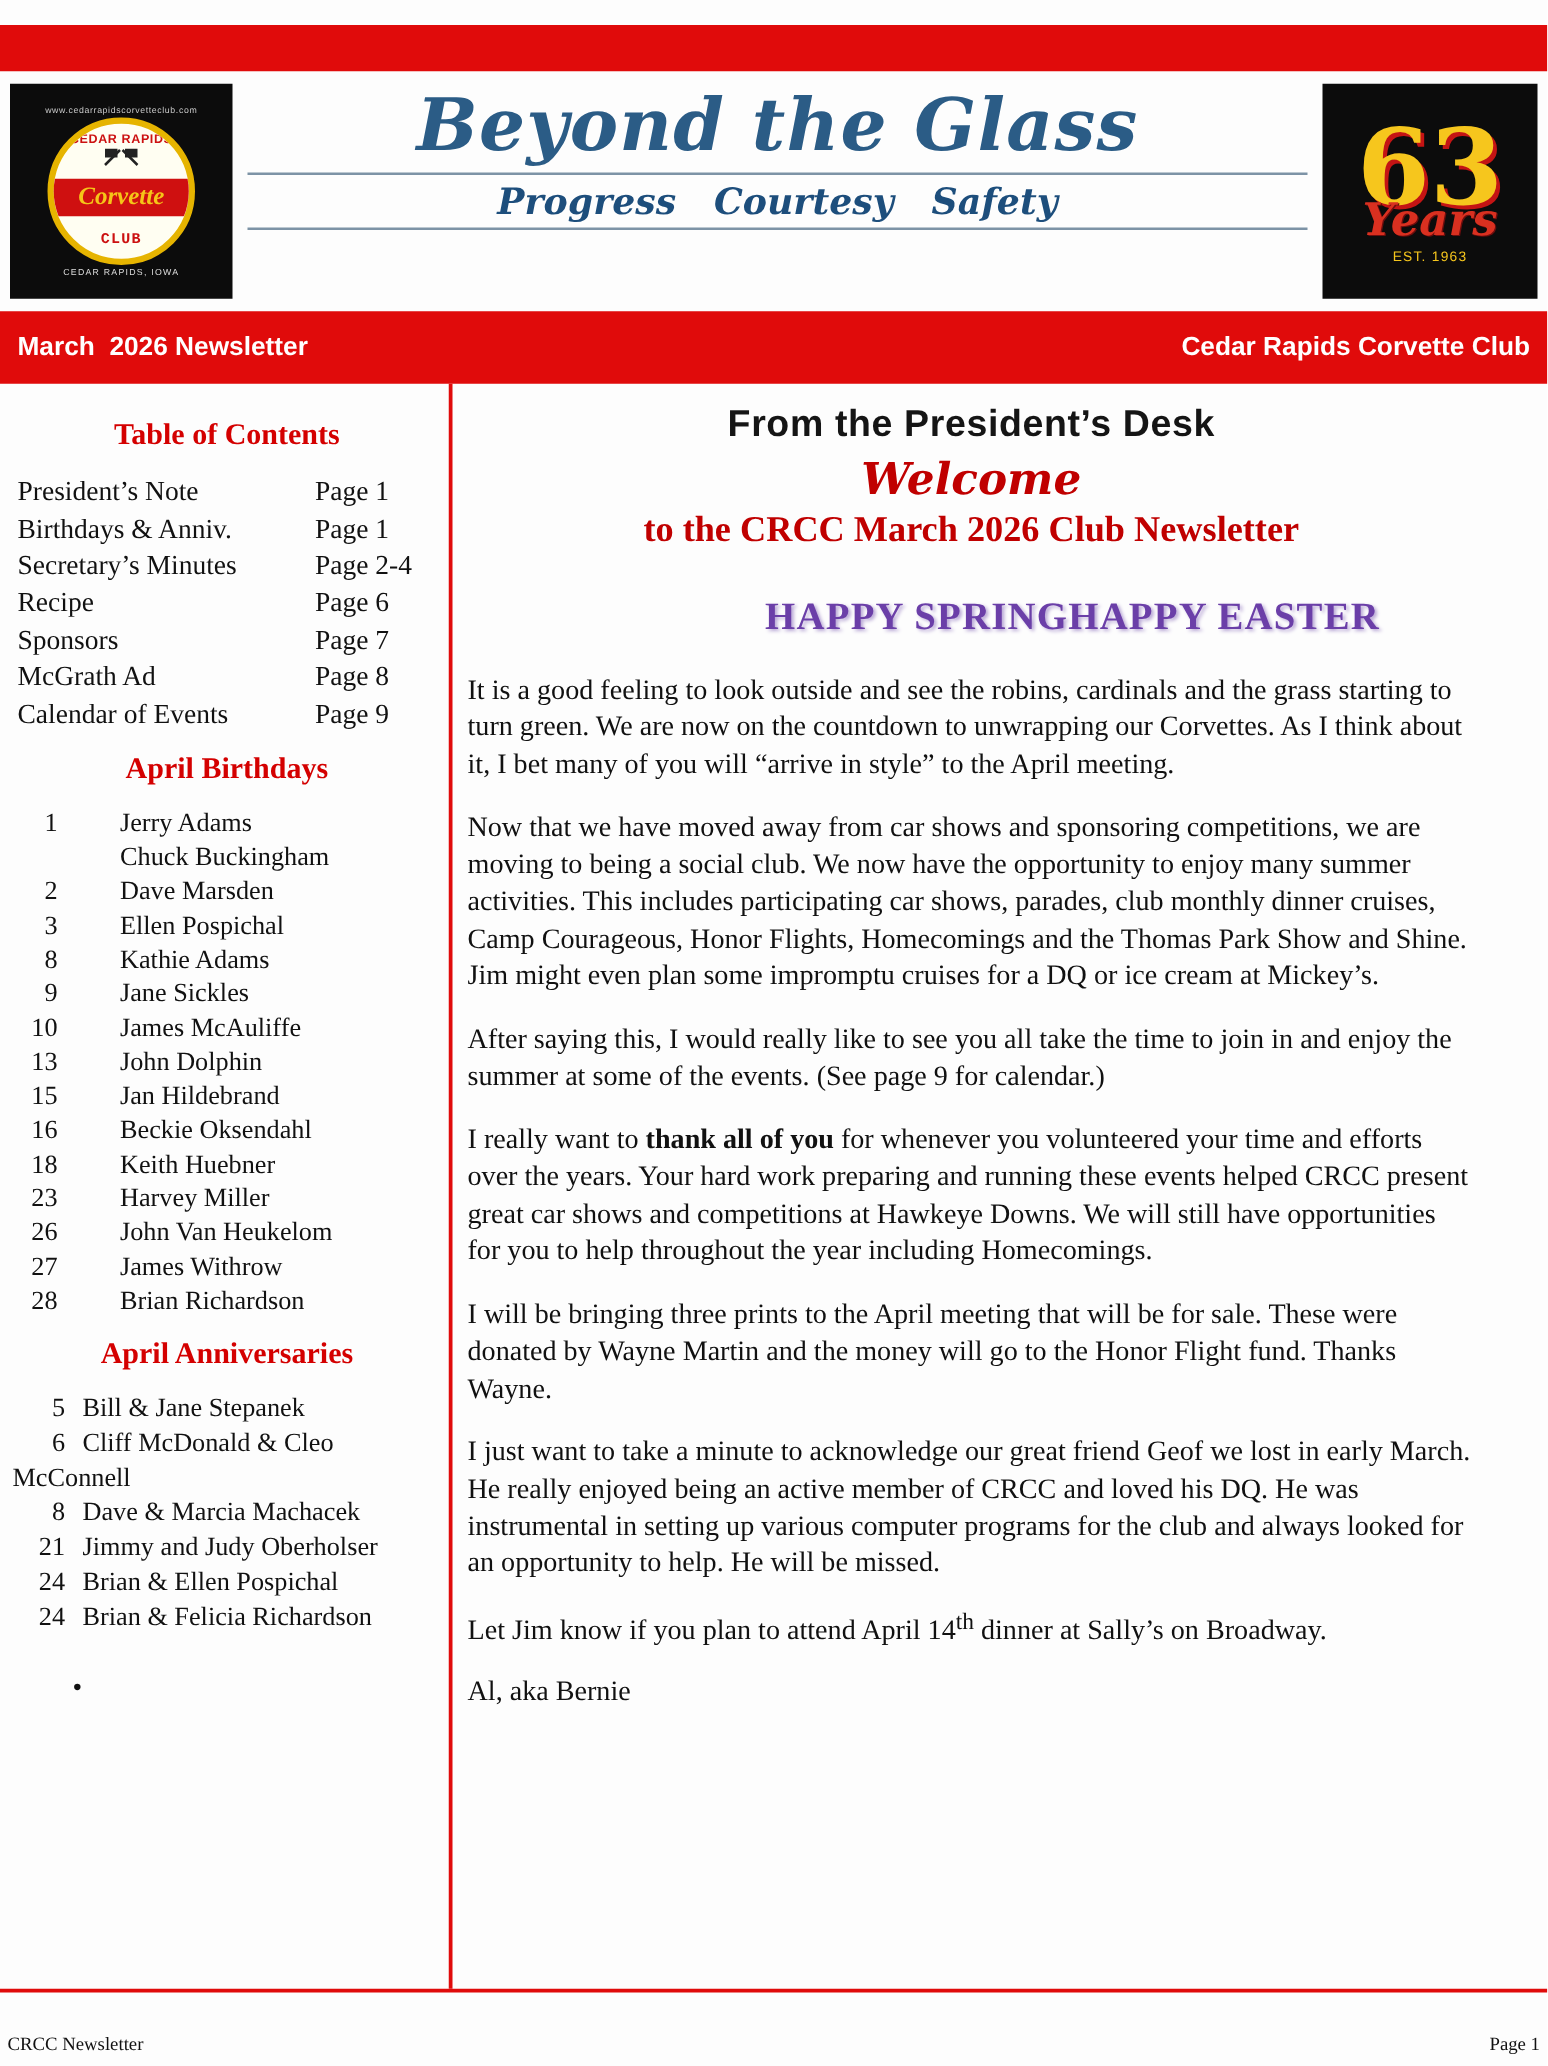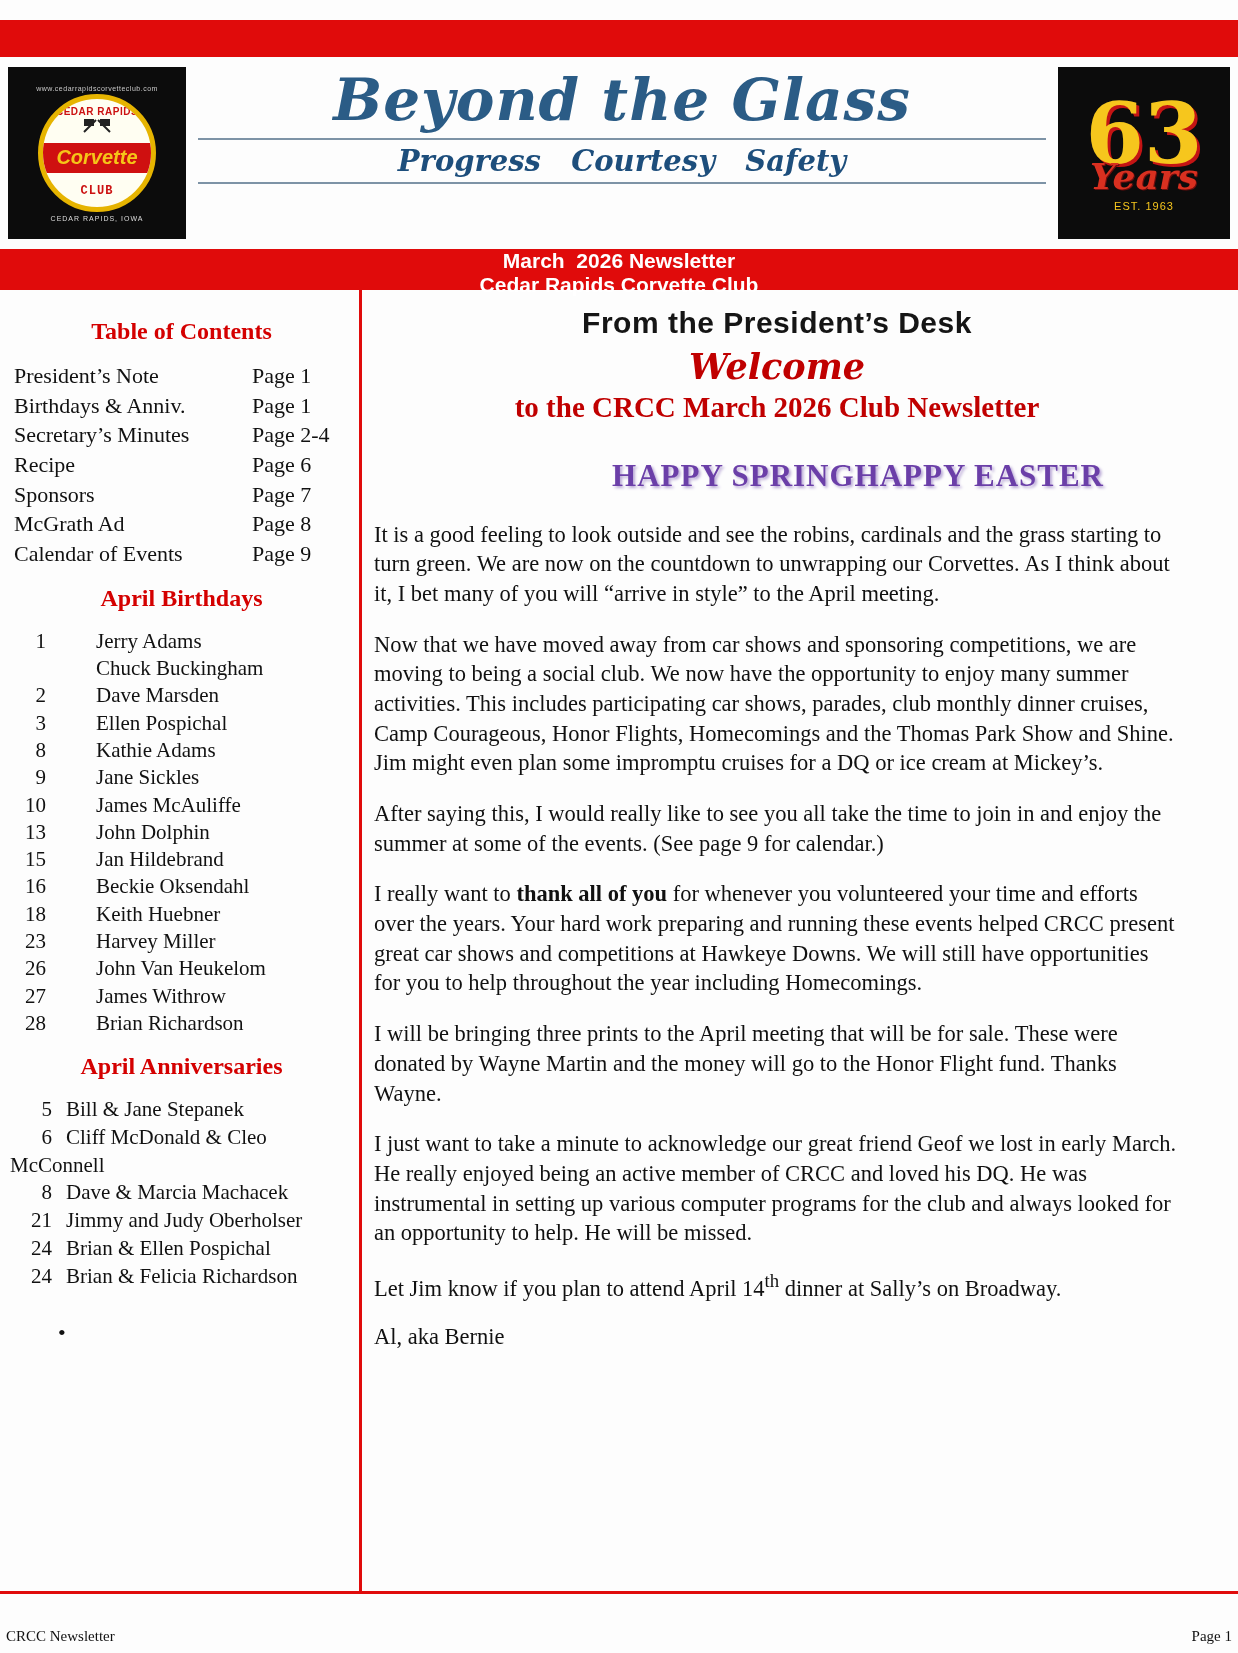--- a/index.html
+++ b/index.html
@@ -13,37 +13,37 @@
   .masthead { display:flex; align-items:flex-start; padding:10px 8px 4px 8px; height:192px; }
   .logo-box { background:#0c0c0c; height:172px; display:flex; flex-direction:column; align-items:center; justify-content:center; overflow:hidden; }
   .logo-box.left  { width:178px; padding:4px 2px; }
   .logo-box.right { width:172px; }
 
   .logo-url { font-size:7px; color:#c9c9c9; letter-spacing:0.5px; margin-bottom:2px; font-family:"Liberation Sans",sans-serif; }
   .logo-circle { position:relative; width:118px; height:118px; border-radius:50%; background:#fffef2; border:5px solid #e6b400; display:flex; flex-direction:column; align-items:center; overflow:hidden; }
   .logo-top { color:#cc1111; font-weight:bold; font-size:10px; margin-top:7px; font-family:"Liberation Sans",sans-serif; letter-spacing:0.5px; }
   .logo-flags { margin-top:1px; }
   .logo-band { position:absolute; top:44px; left:-6px; right:-6px; height:30px; background:#cf1010; display:flex; align-items:center; justify-content:center; }
-  .logo-band span { color:#f5c518; font-style:italic; font-weight:bold; font-size:20px; font-family:Liberation Sans, sans-serif; }
+  .logo-band span { color:#f5c518; font-style:italic; font-weight:bold; font-size:20px; font-family:Liberation Serif, serif; }
   .logo-club { position:absolute; bottom:9px; color:#cc1111; font-weight:bold; font-size:12px; font-family:Liberation Mono, monospace; letter-spacing:1px; }
   .logo-sub { font-size:7px; color:#ddd; margin-top:3px; letter-spacing:1px; font-family:"Liberation Sans",sans-serif; }
 
   .established { width:168px; text-align:center; font-family:"Liberation Sans",sans-serif; font-weight:bold; font-size:28px; line-height:1.15; margin-top:62px; color:#151515; }
 
   .title-block { flex:1; text-align:center; padding:0 10px; }
   .nl-title { font-family:"DejaVu Serif",serif; font-style:italic; font-weight:bold; font-size:58px; color:#2b5c86; letter-spacing:1px; line-height:1.15; margin-top:0; }
   .rule { height:2px; background:#7d93a6; margin:4px 2px; }
   .motto { font-family:"DejaVu Serif",serif; font-style:italic; font-weight:bold; font-size:29px; color:#1d4e7c; white-space:pre; margin:3px 0; }
 
   .sixty-three { font-family:"DejaVu Serif",serif; font-weight:bold; font-size:84px; line-height:0.95; color:#f6c61d; text-shadow:3px 3px 0 #c41414; }
   .years { font-family:"DejaVu Serif",serif; font-style:italic; font-weight:bold; font-size:36px; color:#d93020; margin-top:-18px; text-shadow:1px 1px 0 #6d0d0d; }
   .est { font-size:11px; color:#f6c61d; letter-spacing:1px; margin-top:3px; font-family:"Liberation Sans",sans-serif; }
 
   
-  .banner { height:41px; background:#e00b0b; display:flex; align-items:center; justify-content:space-between; padding:0 14px; color:#fff; font-family:"Liberation Sans",sans-serif; font-weight:bold; font-size:21px; white-space:pre;flex-direction:column; }
+  .banner { height:58px; background:#e00b0b; display:flex; align-items:center; justify-content:space-between; padding:0 14px; color:#fff; font-family:"Liberation Sans",sans-serif; font-weight:bold; font-size:21px; white-space:pre; }
 
   
   .content { display:flex; align-items:stretch; min-height:1302px; }
   .sidebar { width:362px; border-right:3px solid #e00b0b; padding:12px 6px 0 10px; }
   .main { flex:1; padding:12px 58px 0 12px; }
 
   .red-h { color:#d40000; font-size:24px; font-weight:bold; text-align:center; margin:16px 0 16px; }
   .toc-row { display:flex; font-size:22px; line-height:1.35; padding-left:4px; }
   .toc-label { width:238px; }
   .bday-row { display:flex; font-size:21px; line-height:1.3; }

